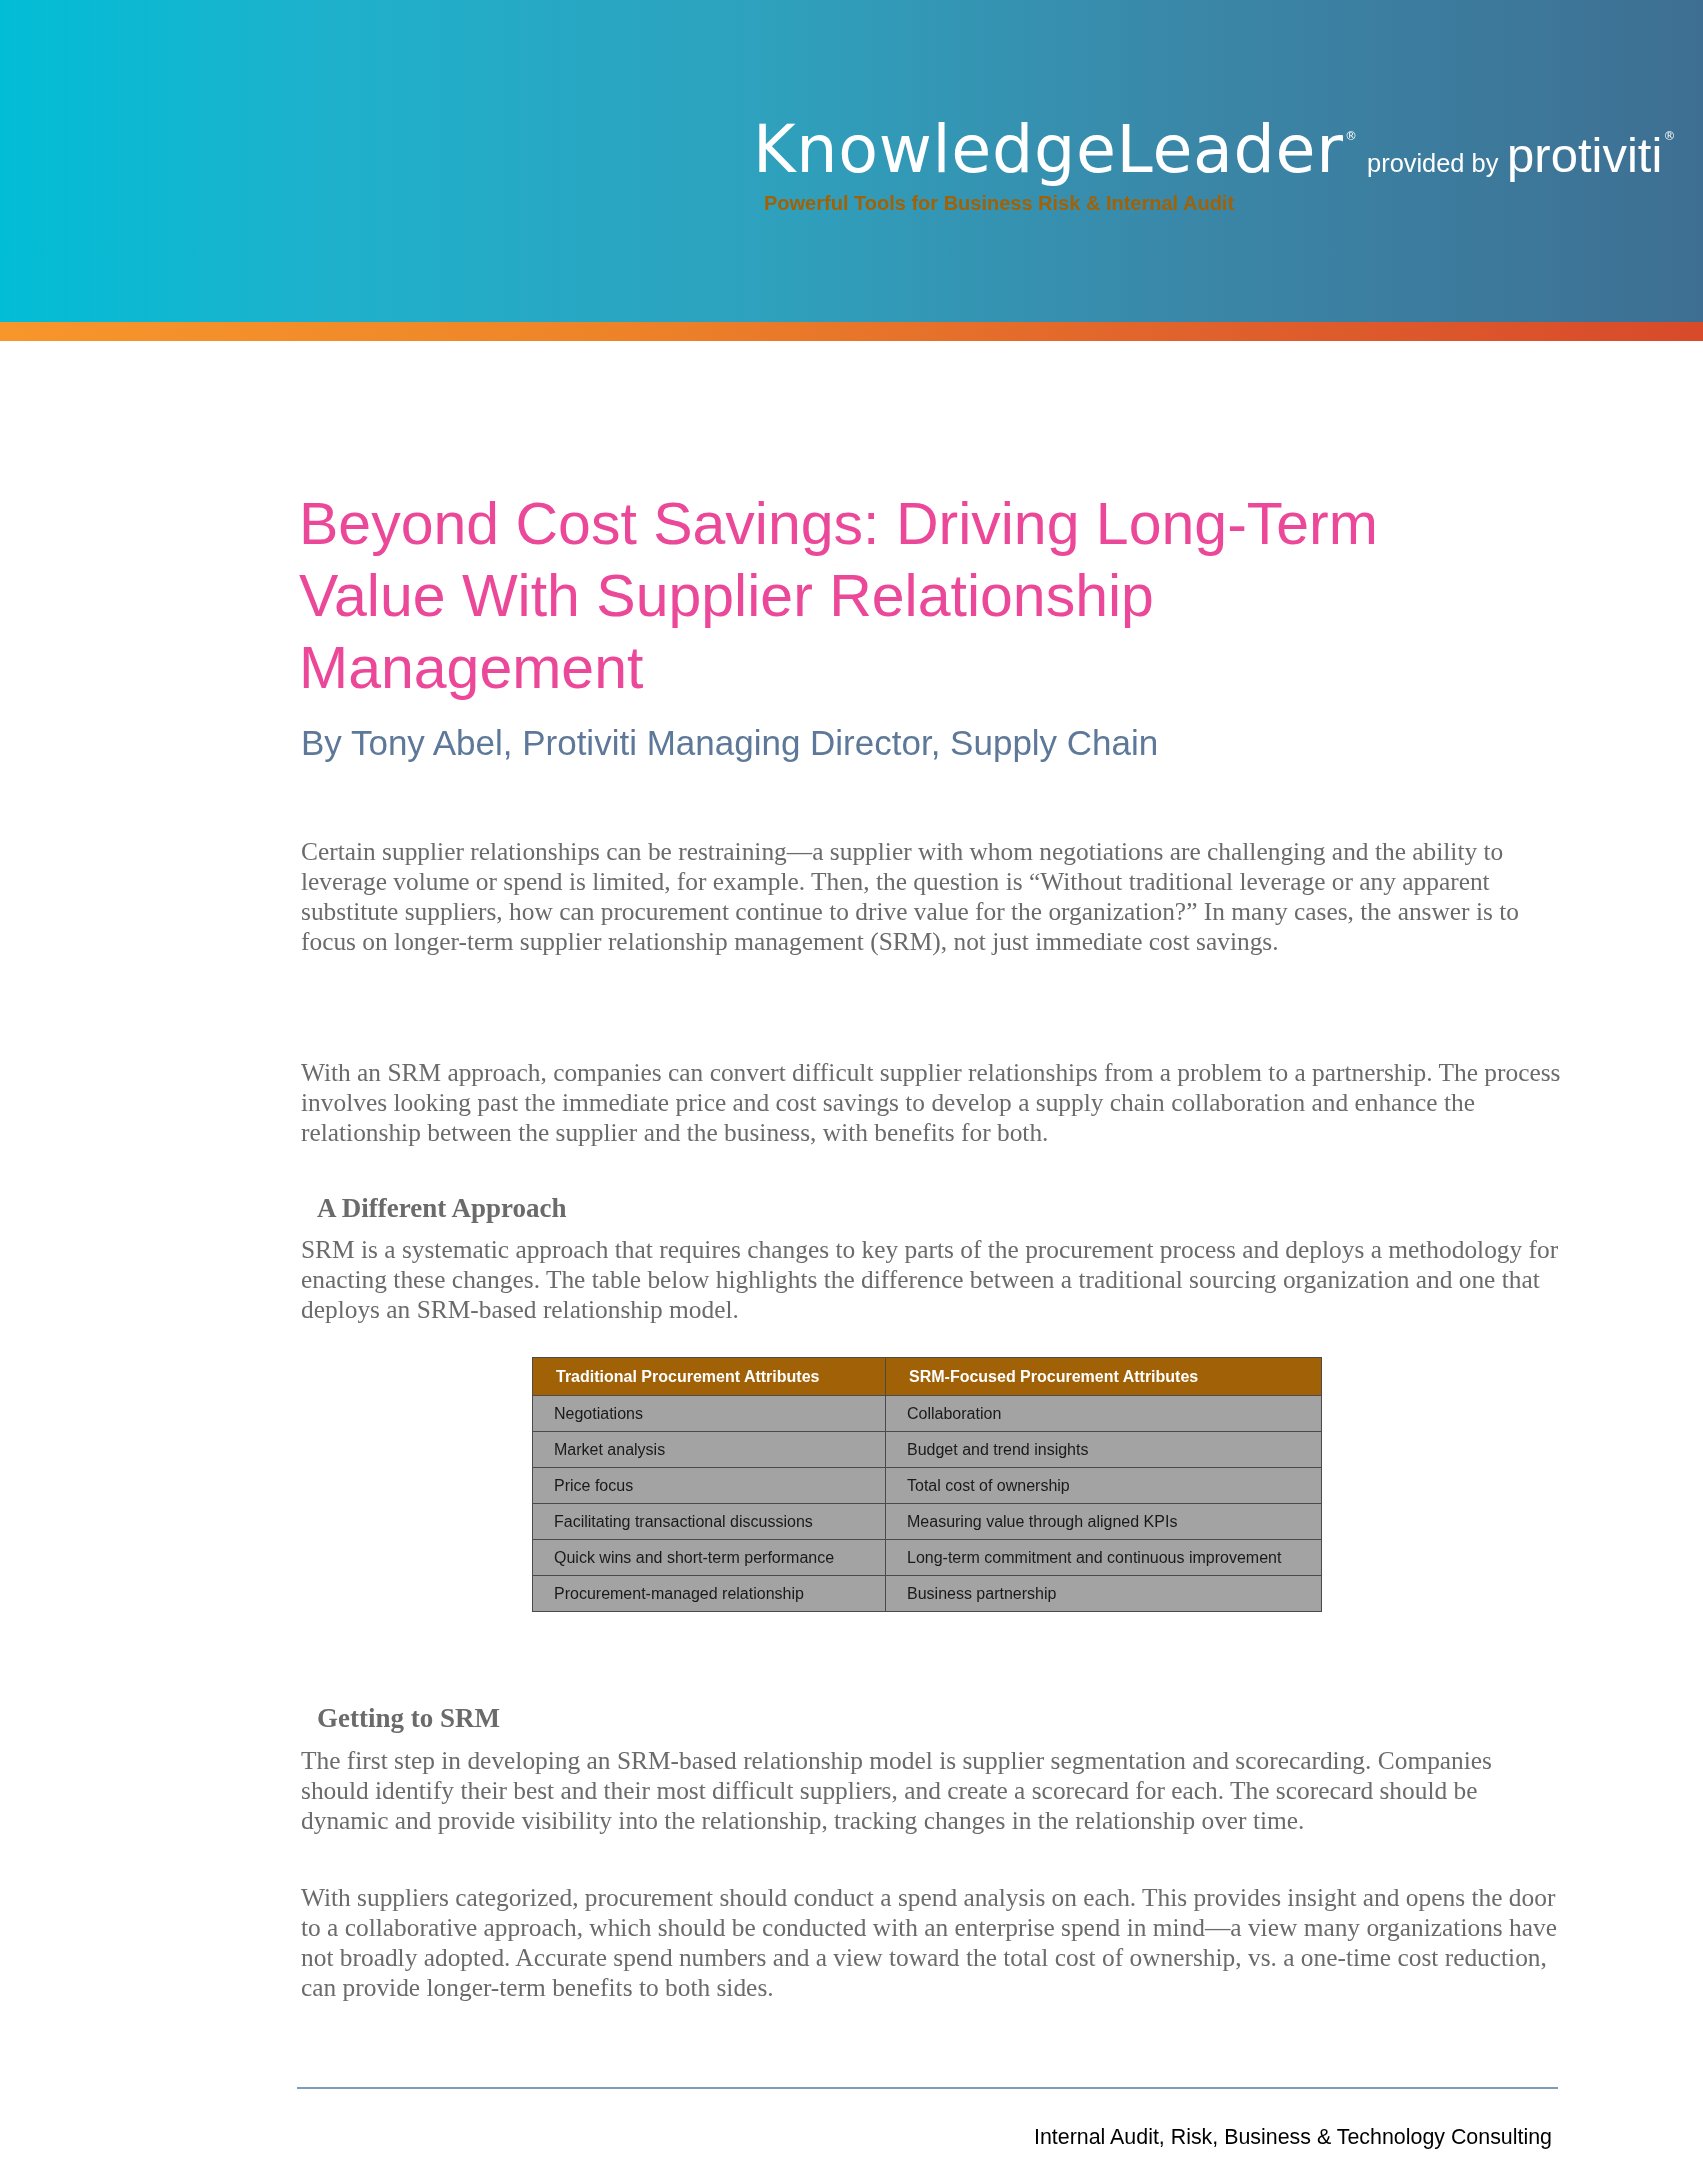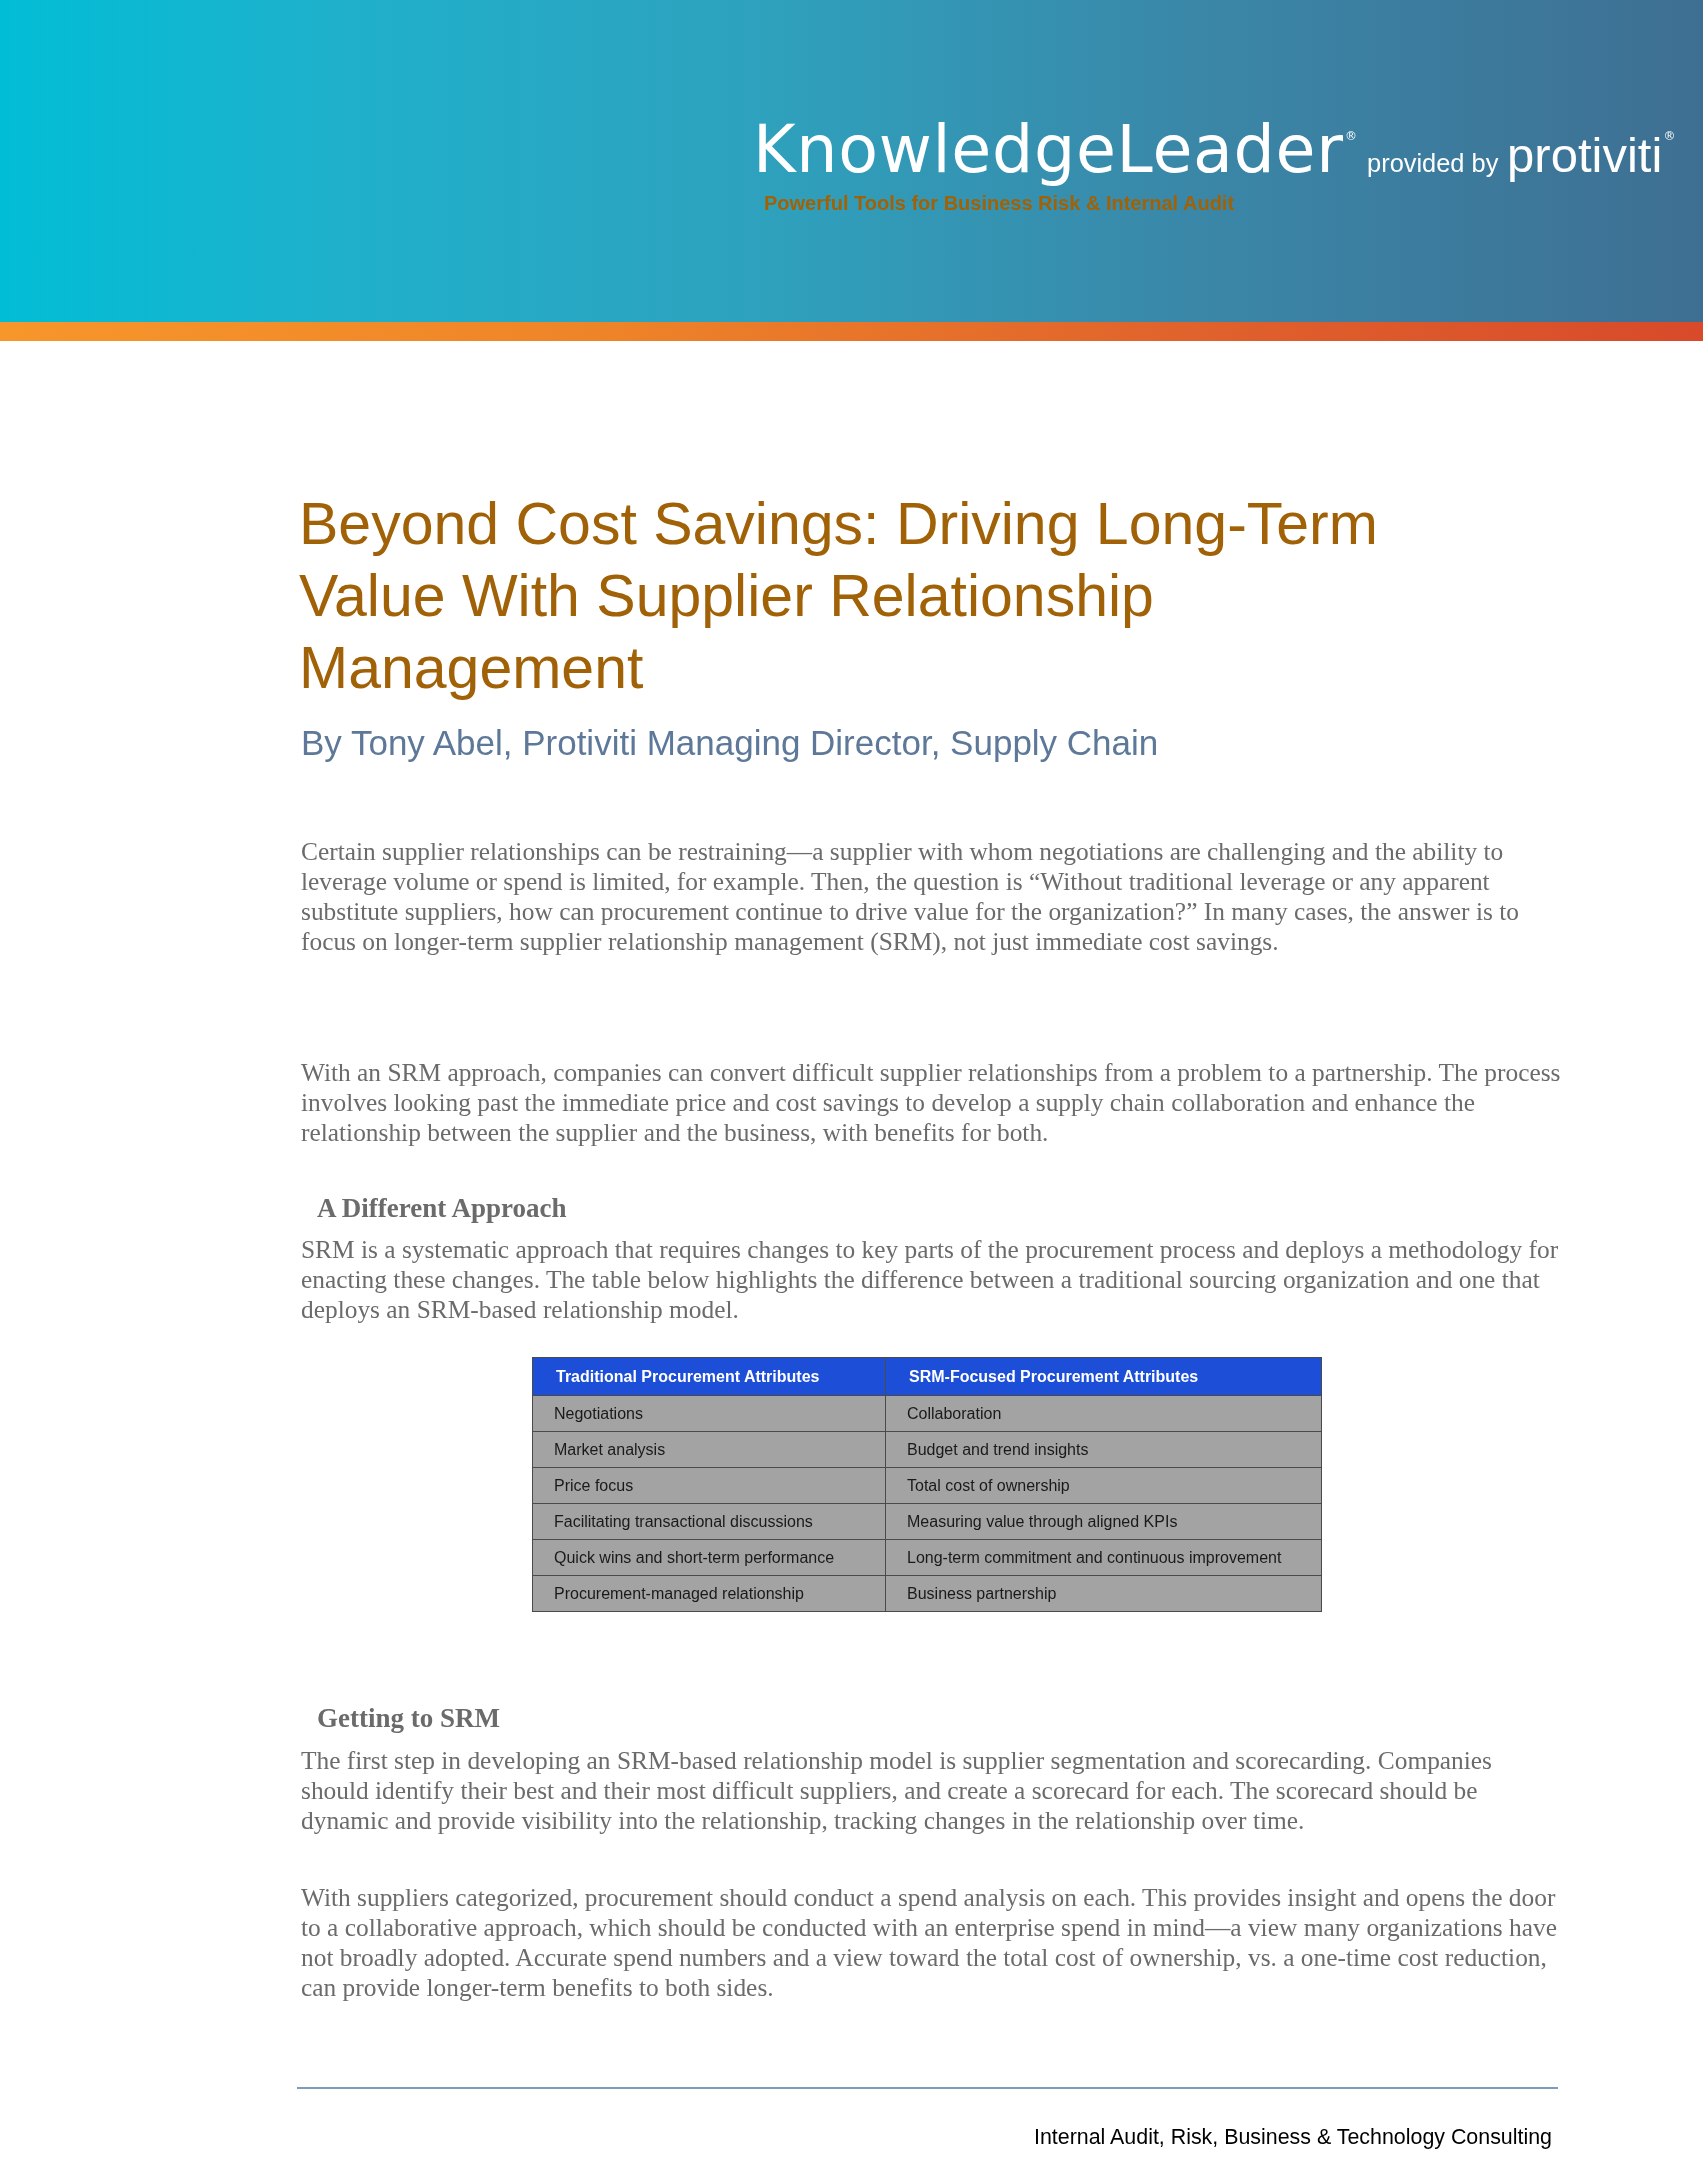--- a/index.html
+++ b/index.html
@@ -8,28 +8,28 @@
     background: linear-gradient(90deg, #02bdd6 0%, #1fb0cb 20%, #2ea1bd 45%, #3a87a8 70%, #3e6f92 100%); }
   .stripe { position:absolute; left:0; top:322px; width:1703px; height:18.7px;
     background: linear-gradient(90deg, #f7962b 0%, #ee8428 35%, #e0622c 70%, #d84a2a 100%); }
   .logo { position:absolute; left:753px; top:112px; color:#fff; white-space:nowrap; font-family:"DejaVu Sans", sans-serif; }
   .logo .kl { font-size:65px; letter-spacing:0.7px; font-weight:400; }
   .logo .reg { font-size:12px; vertical-align:32px; margin-left:1.3px; }
   .logo .pb { font-size:25.4px; margin-left:6.7px; font-family:"Liberation Sans", sans-serif; }
   .logo .pv { font-size:49px; font-family:"Liberation Sans", sans-serif; margin-left:5.3px; }
   .tagline { position:absolute; left:764px; top:192px; color:#a16207; font-size:20px; font-family:"Liberation Sans", sans-serif; font-weight:700; white-space:nowrap; }
 
-  .title { position:absolute; left:299px; top:488px; width:1269px; color:#a16207; font-family:"Liberation Sans", sans-serif; font-size:59px; line-height:72px; font-weight:400; margin:0; }
+  .title { position:absolute; left:299px; top:488px; width:1269px; color:#ec4899; font-family:"Liberation Sans", sans-serif; font-size:59px; line-height:72px; font-weight:400; margin:0; }
   .byline { position:absolute; left:301px; top:723px; color:#5d7898; font-family:"Liberation Sans", sans-serif; font-size:35px; margin:0; white-space:nowrap; }
 
   .para { position:absolute; left:301px; width:1262px; color:#6b6b6b; font-size:25.4px; line-height:30px; margin:0; }
   .heading { position:absolute; left:301px; color:#6b6b6b; font-size:27px; font-weight:700; margin:16px; }
 
   table.cmp { position:absolute; left:532px; top:1357px; width:790px; border-collapse:collapse; font-family:"Liberation Sans", sans-serif; font-size:16px; }
-  table.cmp th { background:#1d4ed8; color:#ffffff; text-align:left; font-weight:700; height:37px; padding:0 0 0 23px; border:1.3px solid #4a4a4a; }
+  table.cmp th { background:#a16207; color:#ffffff; text-align:left; font-weight:700; height:37px; padding:0 0 0 23px; border:1.3px solid #4a4a4a; }
   table.cmp td { color:#1a1a1a; height:35px; padding:0 0 0 21px; border:1.3px solid #4a4a4a; background:#a3a3a3; }
   table.cmp col.c1 { width:353px; }
 
   .rule { position:absolute; left:297px; top:2087px; width:1261px; height:2px; background:#7d9bbb; }
   .footer { position:absolute; right:151px; top:2125px; color:#000; font-family:Liberation Sans, sans-serif; font-size:21.4px; white-space:nowrap; }
 </style>
 </head>
 <body>
 
 <div class="banner"></div>

